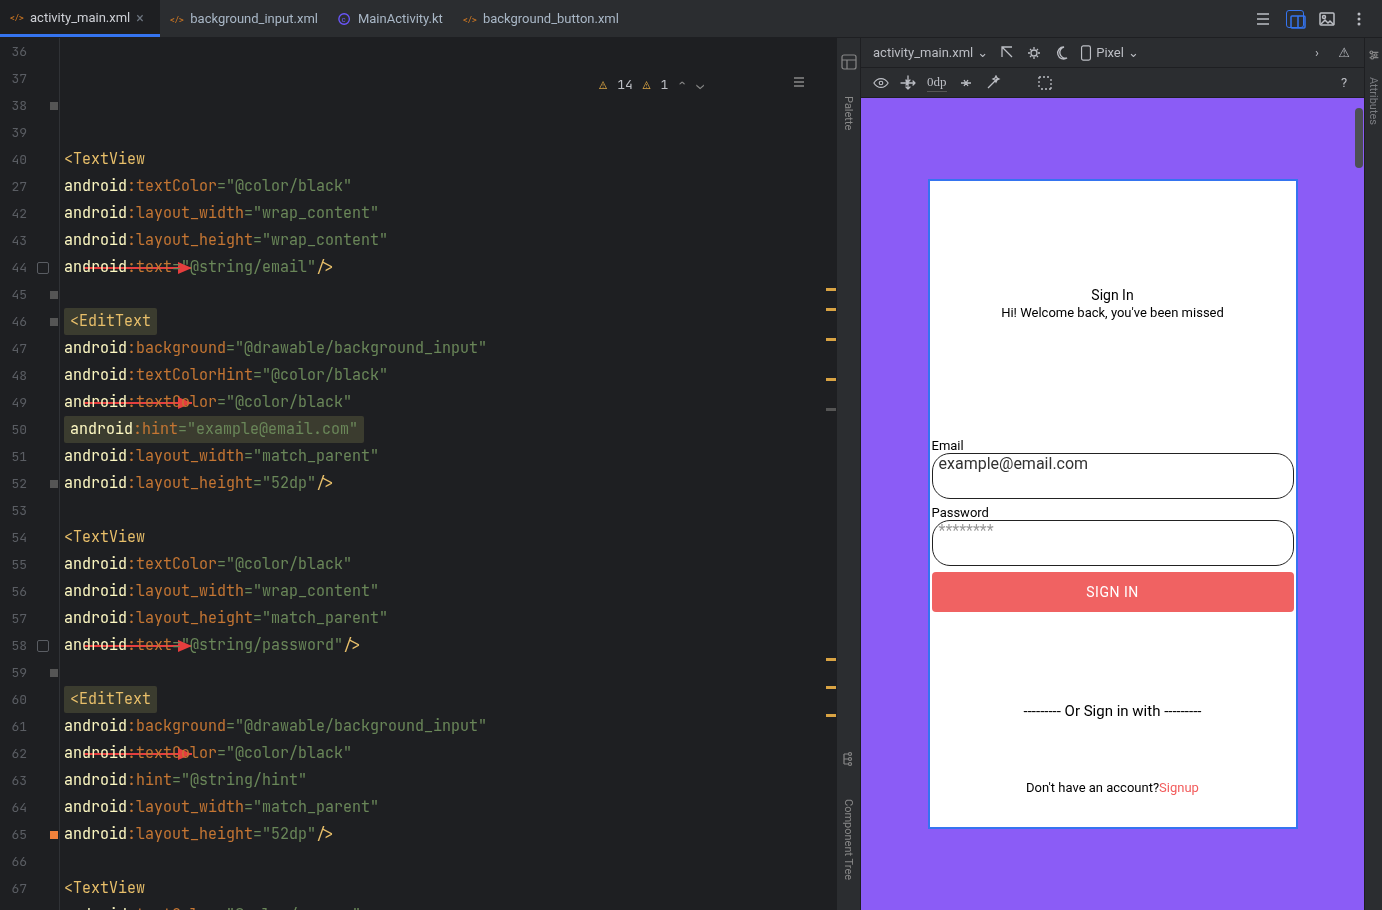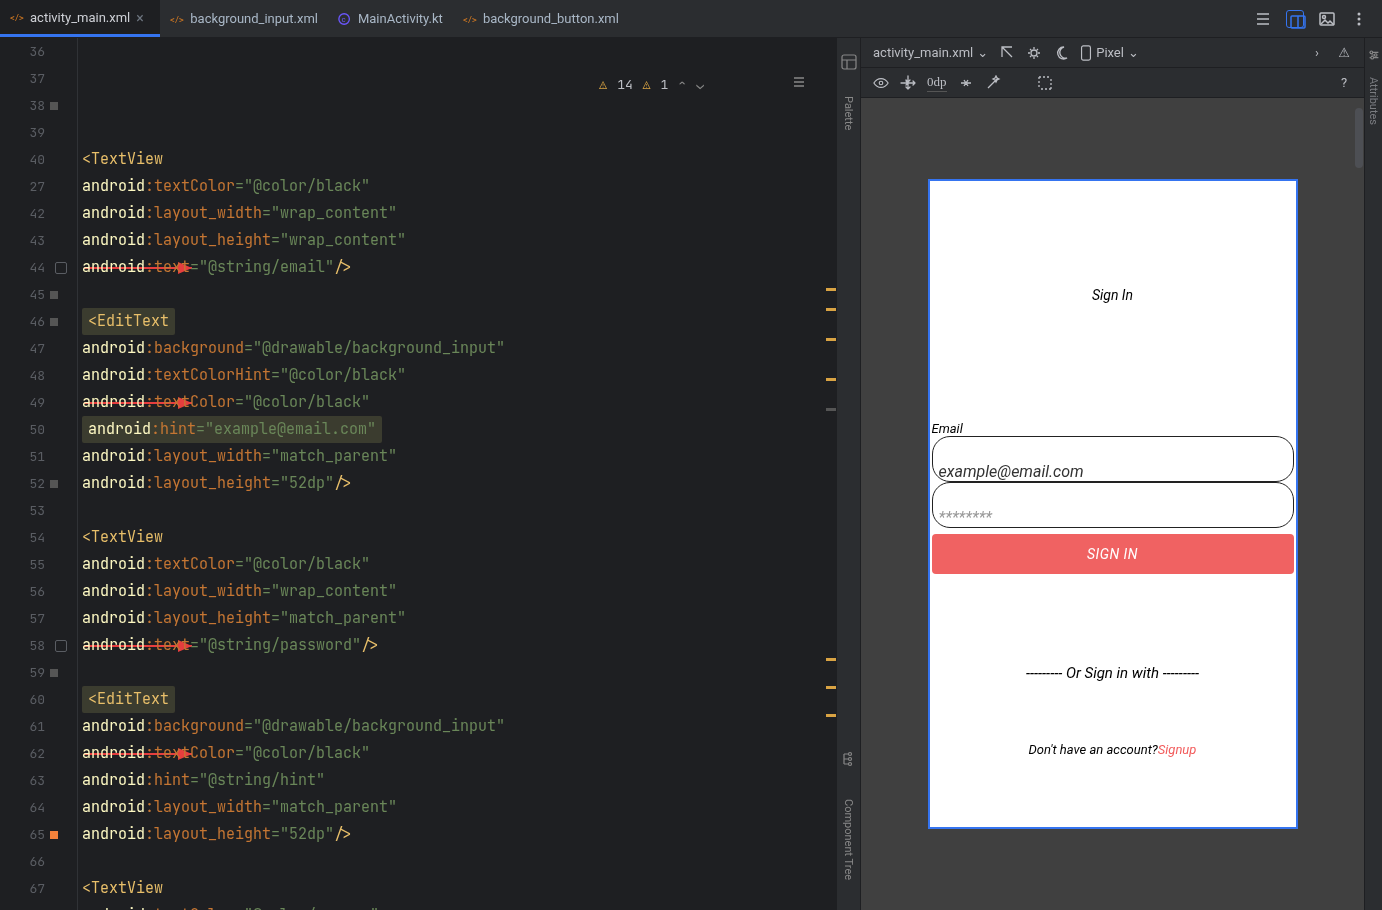--- a/index.html
+++ b/index.html
@@ -71,21 +71,21 @@
     height: calc(100% - 38px);
   }
   .editor-pane {
     flex: 1;
     display: flex;
     background: #1e1f22;
     position: relative;
     min-width: 0;
   }
   .gutter {
-    width: 78px;
+    width: 60px;
     background: #1e1f22;
     padding-top: 0px;
     position: relative;
     border-right: 1px solid #303236;
   }
   .gutter-line {
     height: 27px;
     display: flex;
     align-items: center;
     justify-content: flex-end;
@@ -226,27 +226,26 @@
     color: #bcbec4;
     border-bottom:1px solid #1e1f22;
   }
   .preview-toolbar-row .spacer{ flex:1; }
   .preview-toolbar-row .dd{ display:flex; align-items:center; gap:4px; cursor:pointer;}
   .preview-toolbar-row .ticon{ width:16px; height:16px; color:#bcbec4; cursor:pointer; display:flex; align-items:center; justify-content:center;}
   .warn-dot{ color:#d9a343; }
 
   .preview-canvas{
     flex:1;
-    background:#404040;
+    background:#8b5cf6;
     position:relative;
     display:flex;
     align-items:center;
     justify-content:center;
     overflow:hidden;
-    font-style:italic;
   }
   .device-frame{
     width:370px;
     height:650px;
     background:#ffffff;
     border:2px solid #3574f0;
     position:relative;
     display:flex;
     flex-direction:column;
     padding:6px 2px;
@@ -267,21 +266,21 @@
   .label{
     font-size:13px;
     margin-top:6px;
   }
   .field{
     height:46px;
     border:1px solid #222;
     border-radius:18px;
     padding:0 6px;
     display:flex;
-    align-items:flex-end;
+    align-items:flex-start;
     font-size:16px;
     color:#333;
   }
   .field.hint{ color:#999; }
   .forgot{
     font-size:13px;
     color:#f25c5c;
     text-align:right;
     margin-top:4px;
     padding-right:2px;
@@ -575,25 +574,27 @@
           </span>
         <span class="spacer"></span>
         <span class="ticon">?</span>
       </div>
     </div>
 
     <div class="preview-canvas">
       <div class="device-frame">
         <div class="device-pad">
           <div class="sign-title">Sign In</div>
+          <div class="sub">Hi! Welcome back, you've been missed</div>
           <div class="gap-top"></div>
           <div class="label">Email</div>
           <div class="field">
               <span>example@email.com</span>
             </div>
+          <div class="label">Password</div>
           <div class="field hint">
               <span>********</span>
             </div>
           <div class="signin-btn">SIGN IN</div>
           <div class="orline">--------- Or Sign in with ---------</div>
           <div class="noacc">
             <span>Don't have an account?</span><span class="signup">Signup</span>
           </div>
         </div>
       </div>

